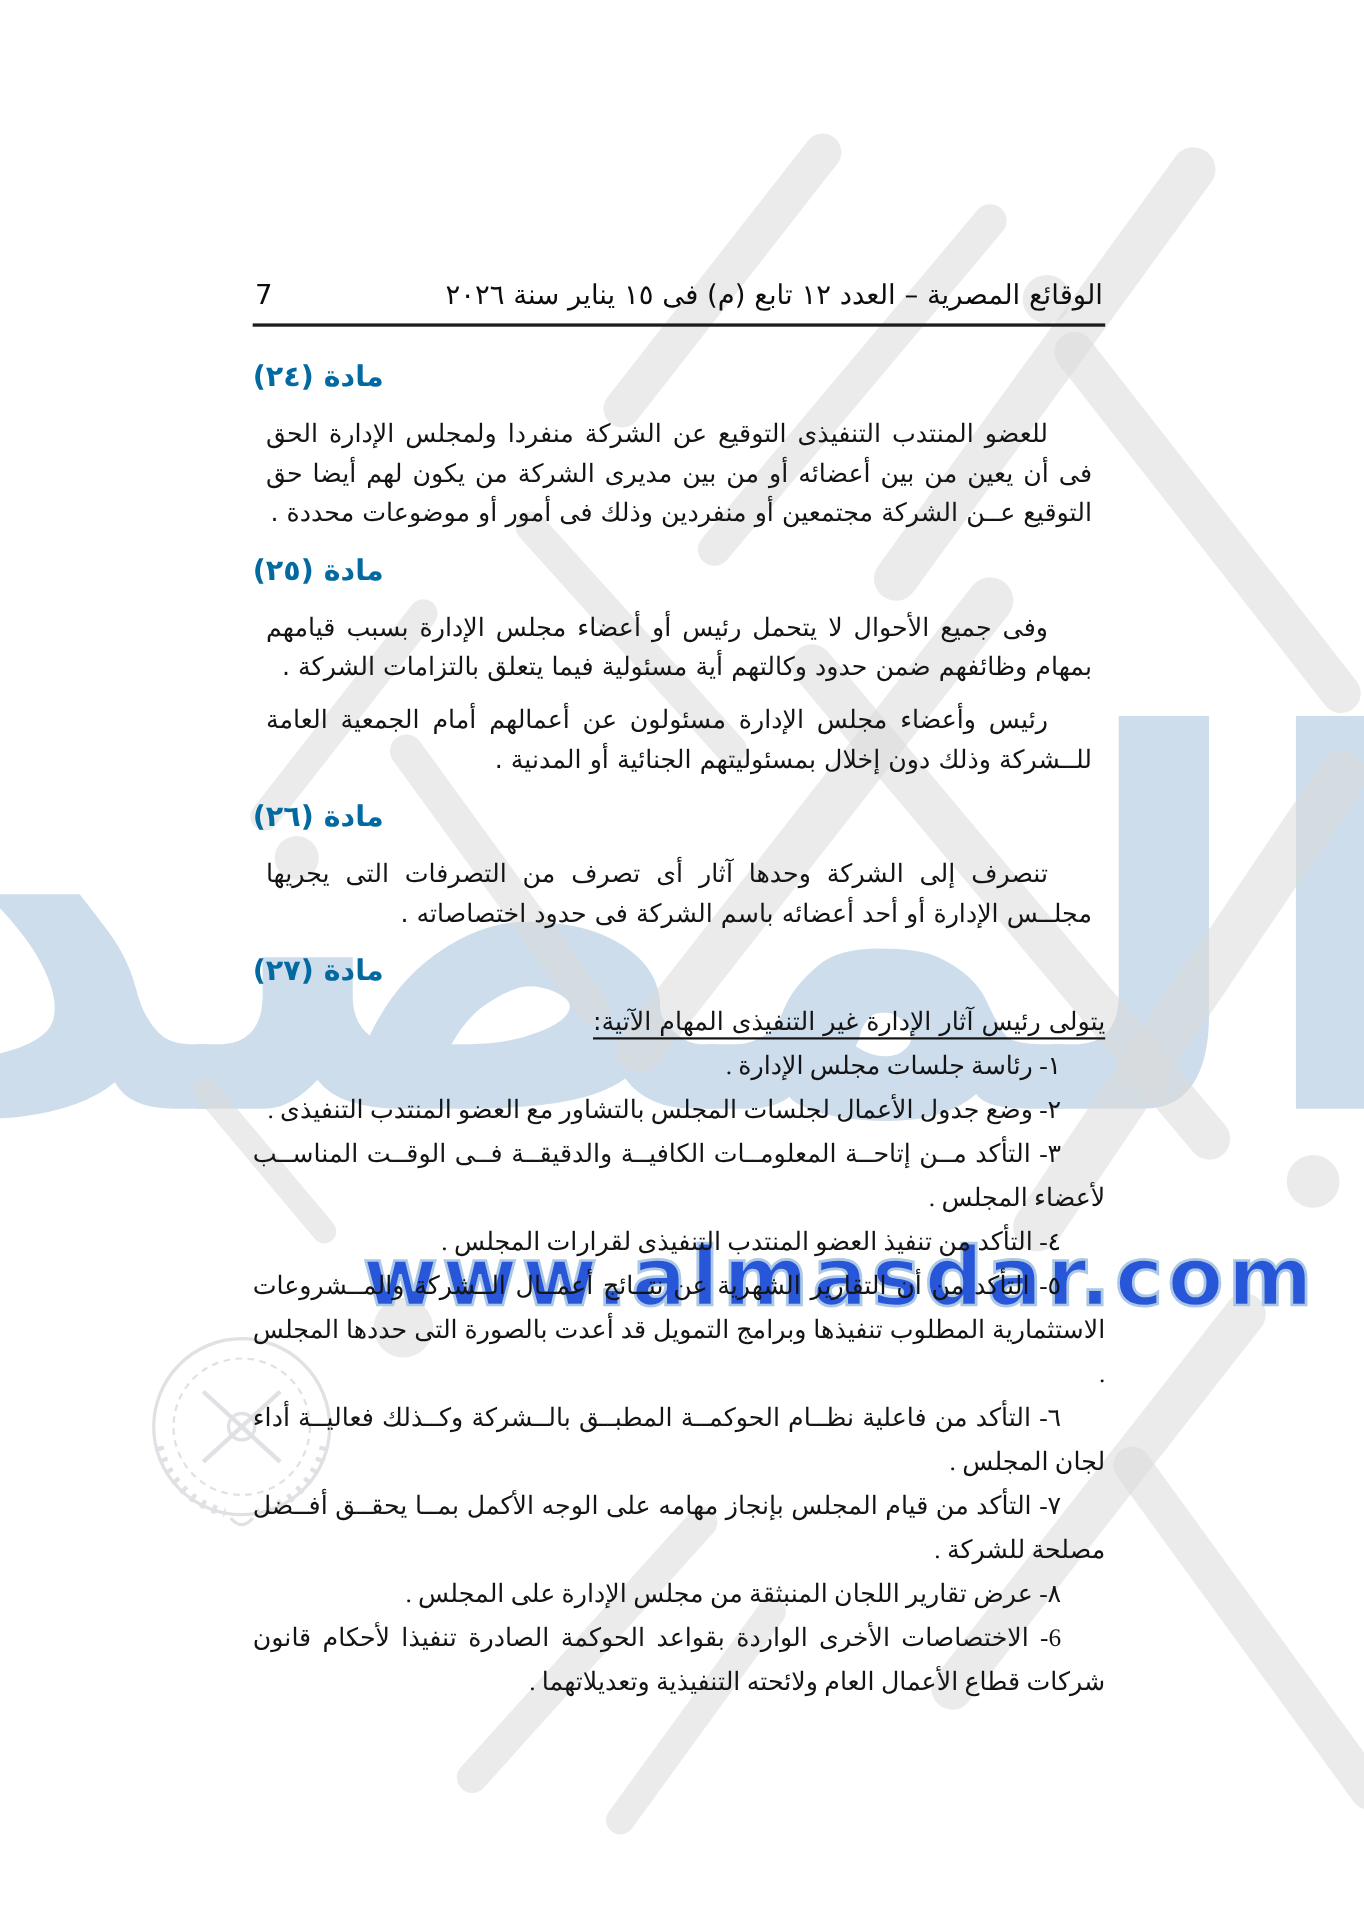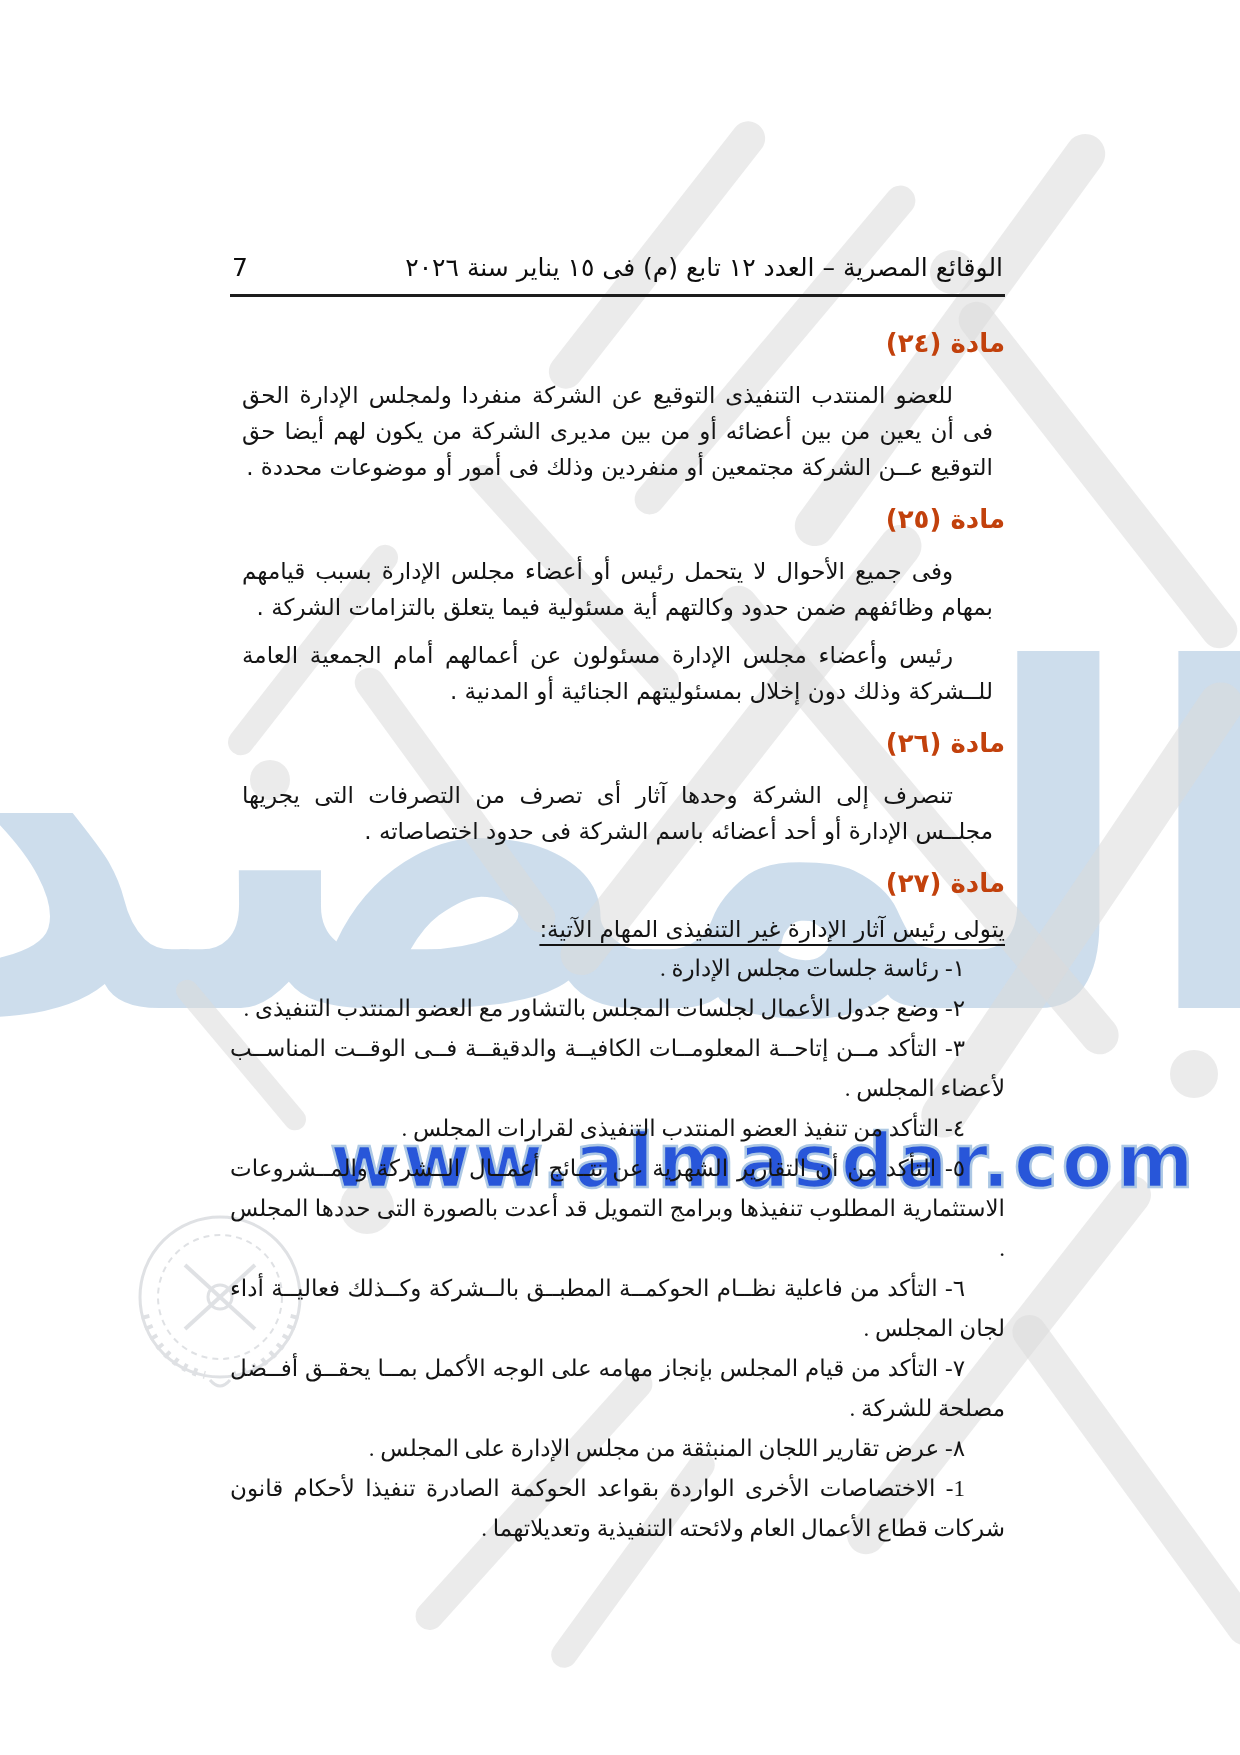--- a/index.html
+++ b/index.html
@@ -67,22 +67,22 @@
     font-size: 25px; font-weight: normal; color: #0d0d0d;
     padding: 0 2px;
   }
   .header-title { white-space: nowrap; }
   .header-pagenum { white-space: nowrap; }
   .header-divider {
     border: none; border-top: 3px solid #1c1c1c;
     margin: 12px 0 0 0;
   }
   .article-heading {
-    font-size: 26px; font-weight: bold; text-align: right;
-    color: #c2410c; line-height: 44px; margin: 12px 0 4px 0;
+    font-size: 26px; font-weight: bold; text-align: left;
+    color: #0369a1; line-height: 44px; margin: 12px 0 4px 0;
     letter-spacing: 1px;
   }
   .article-heading.first { margin-top: 24px; }
   .para {
     font-size: 23px; line-height: 36px;
     text-align: justify; text-indent: 40px;
     margin: 12px;
   }
   .intro {
     font-size: 23px; line-height: 40px; margin: 0;
@@ -165,17 +165,17 @@
       <h2 class="article-heading">مادة (٢٧)</h2>
       <p class="intro">يتولى رئيس آثار الإدارة غير التنفيذى المهام الآتية:</p>
       <p class="list-item">١- رئاسة جلسات مجلس الإدارة .</p>
       <p class="list-item">٢- وضع جدول الأعمال لجلسات المجلس بالتشاور مع العضو المنتدب التنفيذى .</p>
       <p class="list-item">٣- التأكد مــن إتاحــة المعلومــات الكافيــة والدقيقــة فــى الوقــت المناســب لأعضاء المجلس .</p>
       <p class="list-item">٤- التأكد من تنفيذ العضو المنتدب التنفيذى لقرارات المجلس .</p>
       <p class="list-item">٥- التأكد من أن التقارير الشهرية عن نتــائج أعمــال الــشركة والمــشروعات الاستثمارية المطلوب تنفيذها وبرامج التمويل قد أعدت بالصورة التى حددها المجلس .</p>
       <p class="list-item">٦- التأكد من فاعلية نظــام الحوكمــة المطبــق بالــشركة وكــذلك فعاليــة أداء لجان المجلس .</p>
       <p class="list-item">٧- التأكد من قيام المجلس بإنجاز مهامه على الوجه الأكمل بمــا يحقــق أفــضل مصلحة للشركة .</p>
       <p class="list-item">٨- عرض تقارير اللجان المنبثقة من مجلس الإدارة على المجلس .</p>
-      <p class="list-item">1- الاختصاصات الأخرى الواردة بقواعد الحوكمة الصادرة تنفيذا لأحكام قانون شركات قطاع الأعمال العام ولائحته التنفيذية وتعديلاتهما .</p>
+      <p class="list-item">6- الاختصاصات الأخرى الواردة بقواعد الحوكمة الصادرة تنفيذا لأحكام قانون شركات قطاع الأعمال العام ولائحته التنفيذية وتعديلاتهما .</p>
     </section>
 
   </div>
 </div>
 
 </body></html>

